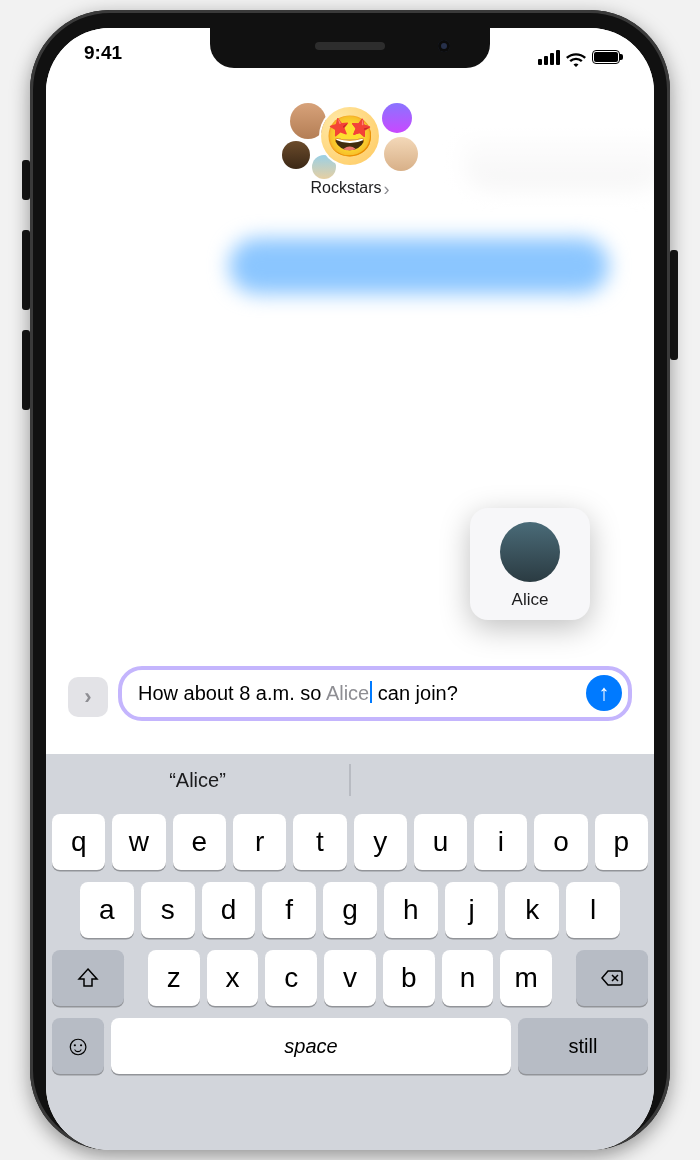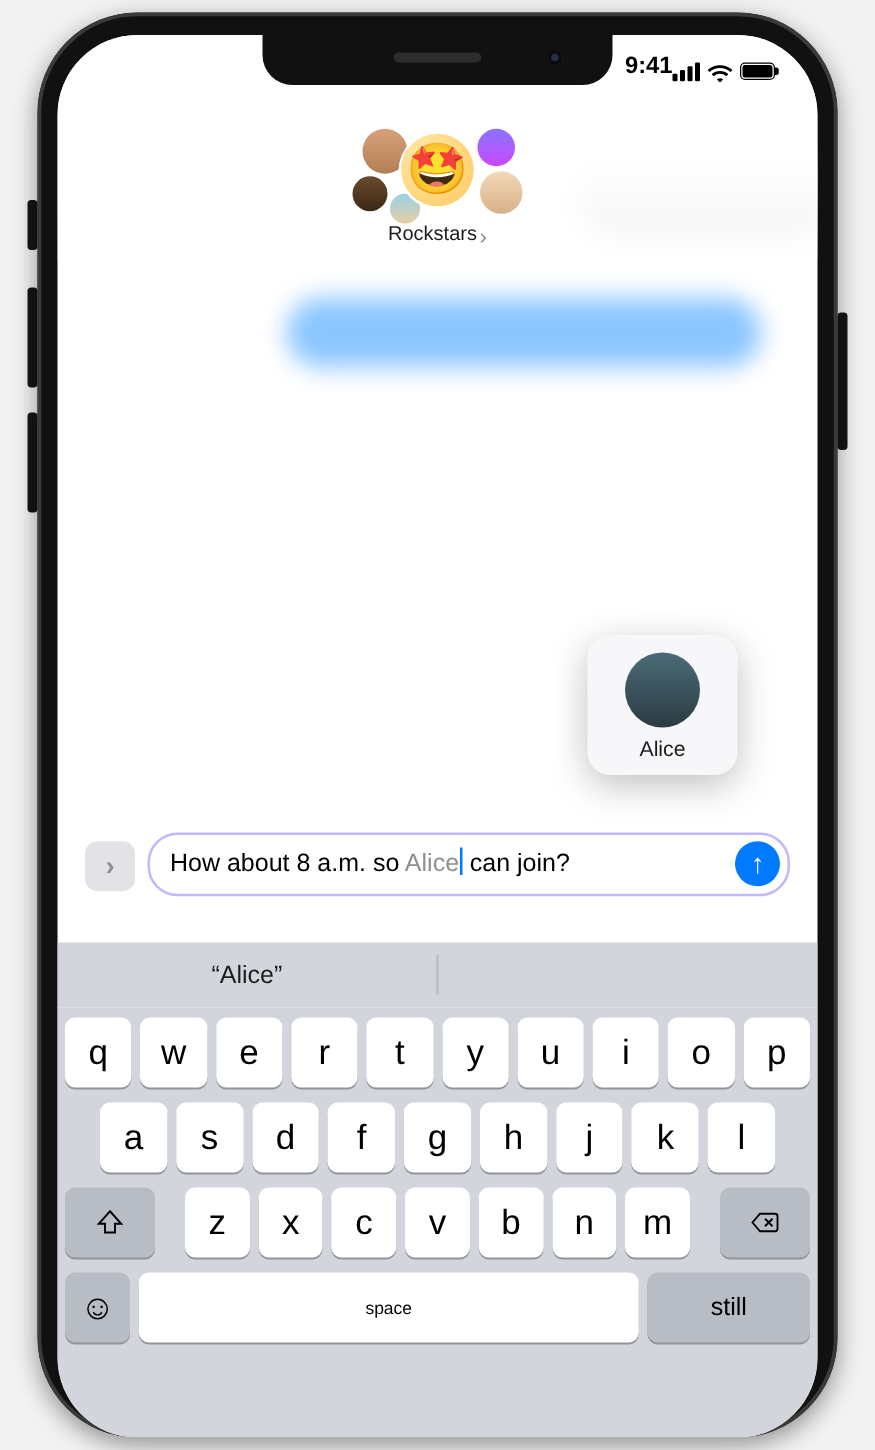--- a/index.html
+++ b/index.html
@@ -38,21 +38,21 @@
     border-bottom-right-radius: 24px;
     z-index: 50;
   }
   .notch .speaker { position:absolute; top:14px; left:50%; transform:translateX(-50%); width:70px; height:8px; background:#2d2d2d; border-radius:6px;}
   .notch .cam { position:absolute; top:12px; right:40px; width:12px; height:12px; background:#26304b; border-radius:50%; box-shadow: inset 0 0 0 3px #0b0b0b;}
 
   
   .status {
     position: absolute; top: 14px; left: 0; right: 0;
     height: 30px;
-    display: flex; justify-content: flex-end;
+    display: flex; justify-content: space-between;
     padding: 0 34px 0 38px;
     font-size: 19px; font-weight: 600;
     z-index: 40;
   }
   .status .right { display:flex; gap:6px; align-items:center; }
   .bars { display:flex; gap:2px; align-items:flex-end;}
   .bars span{ width:4px; background:#000; border-radius:1px;}
   .bars span:nth-child(1){height:6px;} .bars span:nth-child(2){height:9px;}
   .bars span:nth-child(3){height:12px;} .bars span:nth-child(4){height:15px;}
   .wifi-ic { width:20px; height:15px; position:relative;}
@@ -117,21 +117,21 @@
     position:absolute; left:22px; right:22px; top:638px;
     display:flex; align-items:flex-end; gap:10px;
   }
   .expand{
     width:40px; height:40px; border-radius:10px; background:#e3e3e7;
     color:#8e8e93; display:flex; align-items:center; justify-content:center;
     font-size:22px; font-weight:700; margin-bottom:4px;
   }
   .inputwrap{
     flex:1; position:relative;
-    border:2px solid #c4b5fd; border-radius:24px;
+    border:4px solid #c4b5fd; border-radius:24px;
     padding:10px 50px 10px 16px; font-size:20px; line-height:1.35;
     background:#fff;
   }
   .inputwrap .mentioned{ color:#8e8e93;}
   .caret{ display:inline-block; width:2px; height:22px; background:#007aff; vertical-align:-3px; margin-left:1px;}
   .send{
     position:absolute; right:6px; bottom:6px; width:36px; height:36px;
     border-radius:50%; background:#007aff; color:#fff;
     display:flex; align-items:center; justify-content:center; font-size:22px; font-weight:700;
   }
@@ -154,21 +154,21 @@
   }
   .krow{ display:flex; gap:7px; justify-content:center;}
   .key{
     background:#fff; border-radius:8px; height:56px;
     box-shadow:0 1.5px 0 rgba(0,0,0,.3);
     font-size:28px; flex:1;
     display:flex; align-items:center; justify-content:center;
   }
   .krow.r2{ padding:0 28px;}
   .key.mod{ background:#b7bcc5; flex:0 0 72px; font-size:22px;}
-  .key.space{ flex:1; font-size:14px;}
+  .key.space{ flex:1; font-size:20px;font-style:italic;}
   .key.ret{ flex:0 0 130px; font-size:20px; background:#b7bcc5;}
   .key.num{ flex:0 0 80px; font-size:20px; background:#b7bcc5;}
   .key.emoji{ flex:0 0 52px; background:#b7bcc5;}
   .krow.r3 .gap{ flex:0 0 10px;}
   .shift svg, .back svg{ width:24px; height:24px;}
 </style>
 </head>
 <body>
 
 <div class="side-btn side-left-1"></div>

